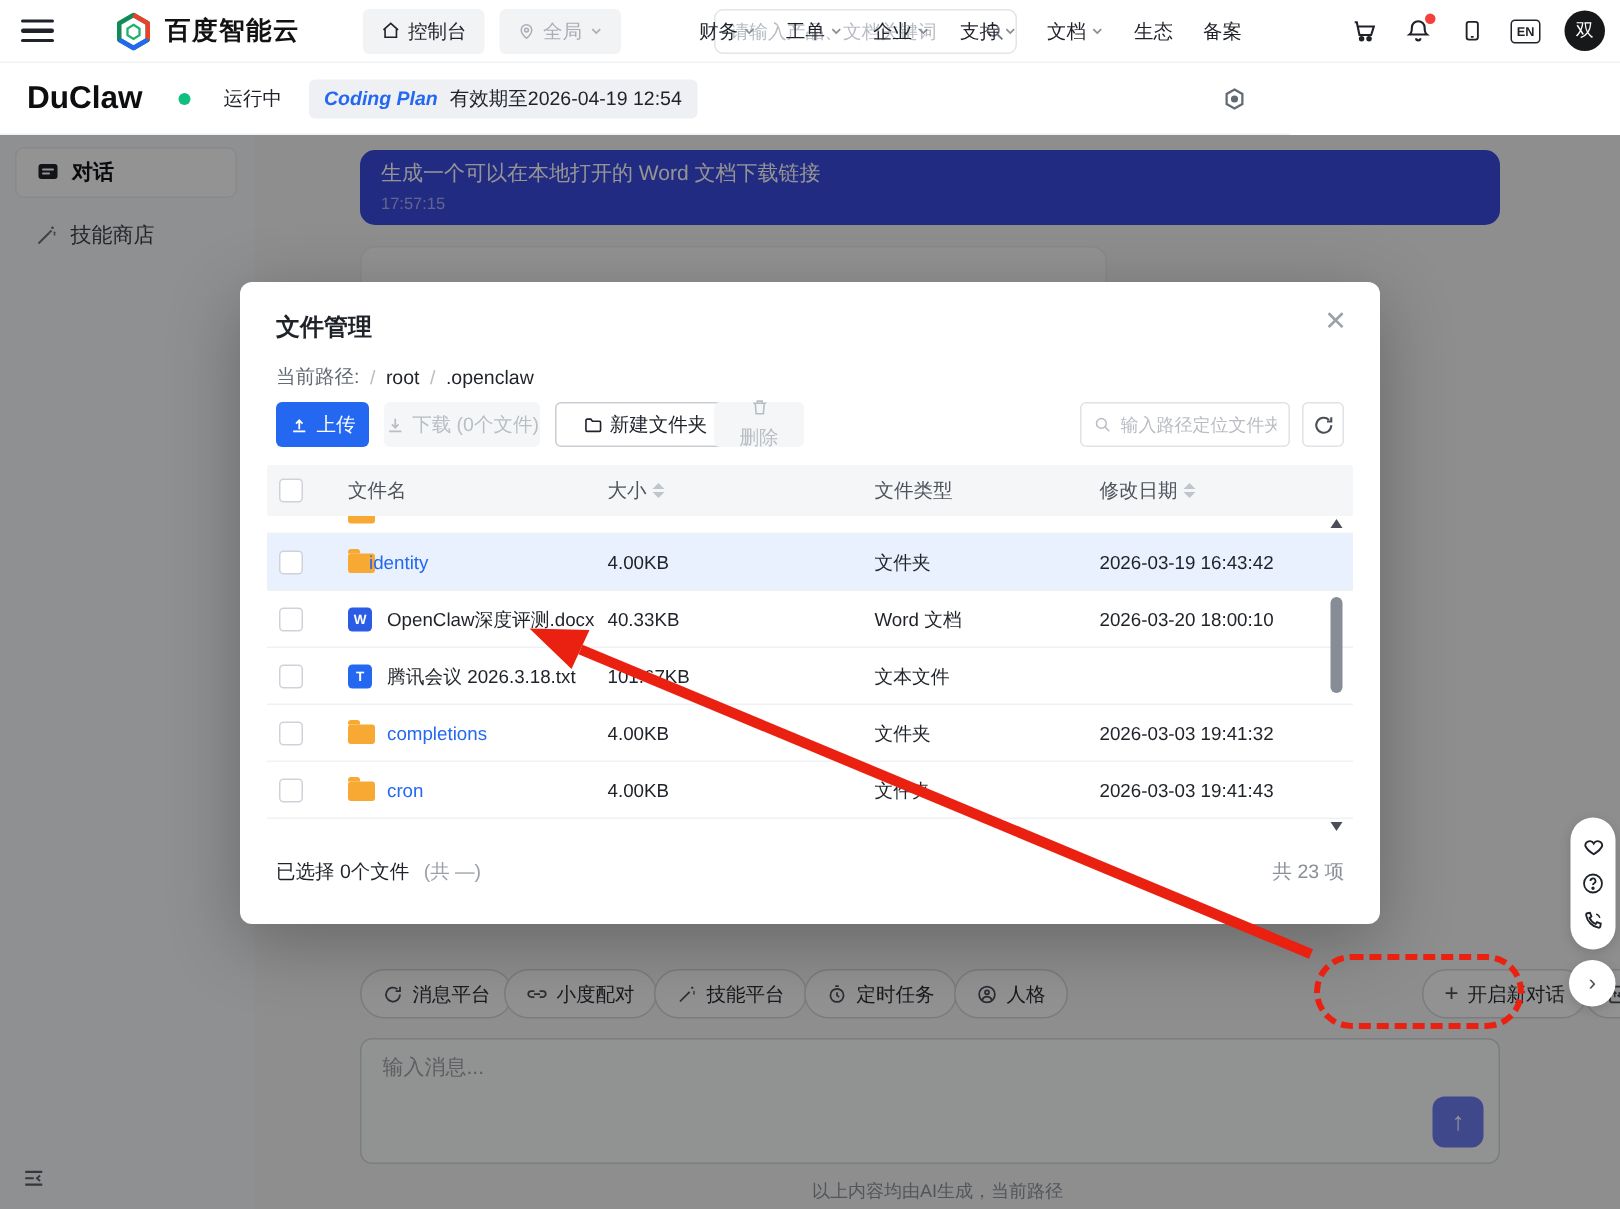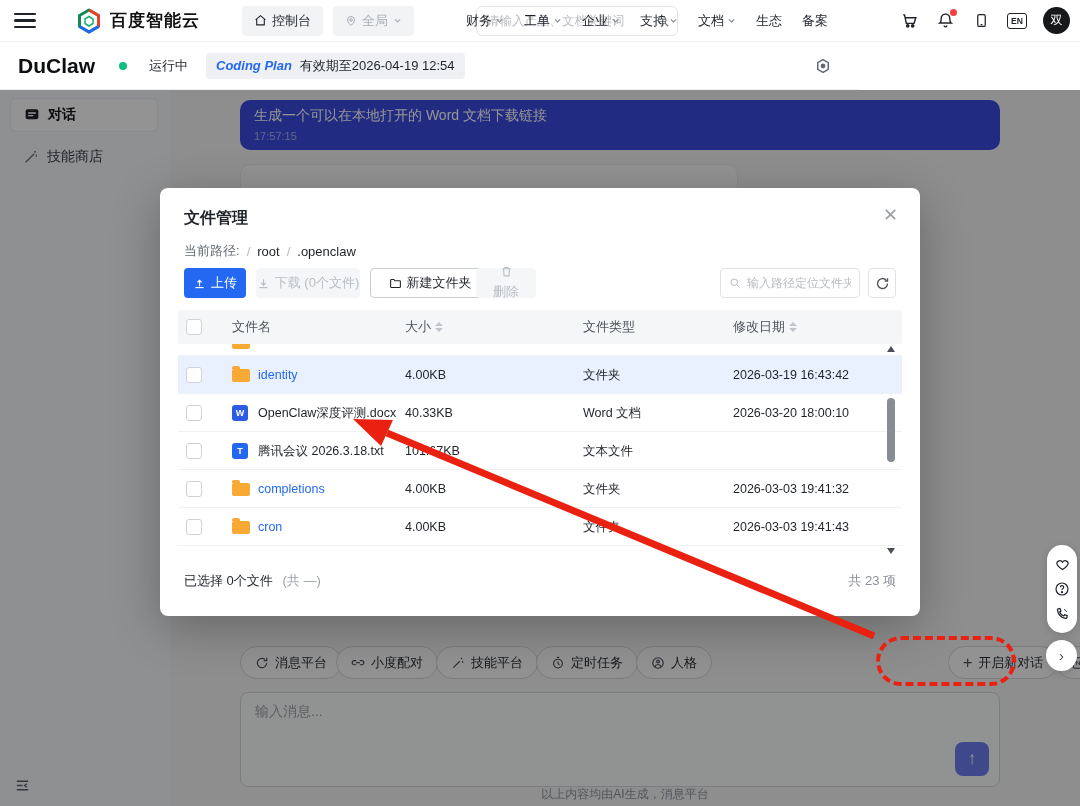--- a/index.html
+++ b/index.html
@@ -60,21 +60,21 @@
   .user-bubble .msg { font-size:14px; }
   .user-bubble .time { font-size:11px; color:rgba(255,255,255,.55); margin-top:5px; }
   .reply-card { position:absolute; left:70px; top:74px; width:498px; height:56px; background:#fbfbfd;
                 border:1px solid #ededf2; border-radius:10px; }
 
   .quick-row { position:absolute; left:70px; top:556px; width:830px; height:33px; }
   .chip { position:absolute; height:33px; border:1px solid #d3d6db; border-radius:17px; background:#fbfbfc;
           display:flex; align-items:center; gap:6px; padding:0 14px; font-size:13px; color:#2a2e34; cursor:pointer; white-space:nowrap; }
   .chip .cicon { display:flex; color:#4a4f57; }
 
-  .msg-input { position:absolute; left:70px; top:602px; width:760px; height:95px; background:#fafbfc;
+  .msg-input { position:absolute; left:70px; top:602px; width:760px; height:84px; background:#fafbfc;
                border:1px solid #d4d7dc; border-radius:8px; }
   .msg-input textarea { width:100%; height:60px; border:none; outline:none; resize:none; background:transparent;
                         font-family:inherit; font-size:14px; color:#333; padding:10px 14px; }
   .msg-input textarea::placeholder { color:#a0a4ab; }
   .send-btn { position:absolute; right:10px; bottom:10px; width:34px; height:34px; border-radius:8px; background:#6c7cf0;
               color:#fff; font-size:17px; display:flex; align-items:center; justify-content:center; cursor:pointer; }
   .disclaimer { position:absolute; left:0; top:696px; width:910px; text-align:center; font-size:12px; color:#8e939b; }
 
   
   .overlay { position:absolute; left:0; top:90px; width:1080px; height:716px; background:rgba(0,0,0,.42); z-index:10; }
@@ -385,21 +385,21 @@
               </svg>
             </span>
 
         </div>
       </div>
 
       <div class="msg-input">
         <textarea placeholder="输入消息..." style=""></textarea>
         <div class="send-btn">↑</div>
       </div>
-      <div class="disclaimer">以上内容均由AI生成，消息平台</div>
+      <div class="disclaimer">以上内容均由AI生成，当前路径</div>
     </div>
   </div>
 
   <div class="overlay"></div>
 
   <div class="modal">
     <div class="modal-title">文件管理</div>
     <div class="modal-close">✕</div>
 
     <div class="path-row">
@@ -488,21 +488,21 @@
       <div class="sliver">
           <span class="fileicon folder"></span>
         </div>
     <div class="file-row highlighted">
       <span class="cell" style="left:8px;">
             <span class="checkbox"></span>
           </span>
       <span class="cell" style="left:54px;">
             <span class="fileicon folder"></span>
           </span>
-      <span class="cell fname link" style="left:80px;">identity</span>
+      <span class="cell fname link" style="left:68px;">identity</span>
       <span class="cell" style="left:227px;">4.00KB</span>
       <span class="cell" style="left:405px;">文件夹</span>
       <span class="cell" style="left:555px;">2026-03-19 16:43:42</span>
     </div>
         <div class="file-row">
       <span class="cell" style="left:8px;">
             <span class="checkbox"></span>
           </span>
       <span class="cell" style="left:54px;">
             <span class="fileicon word">W</span>

